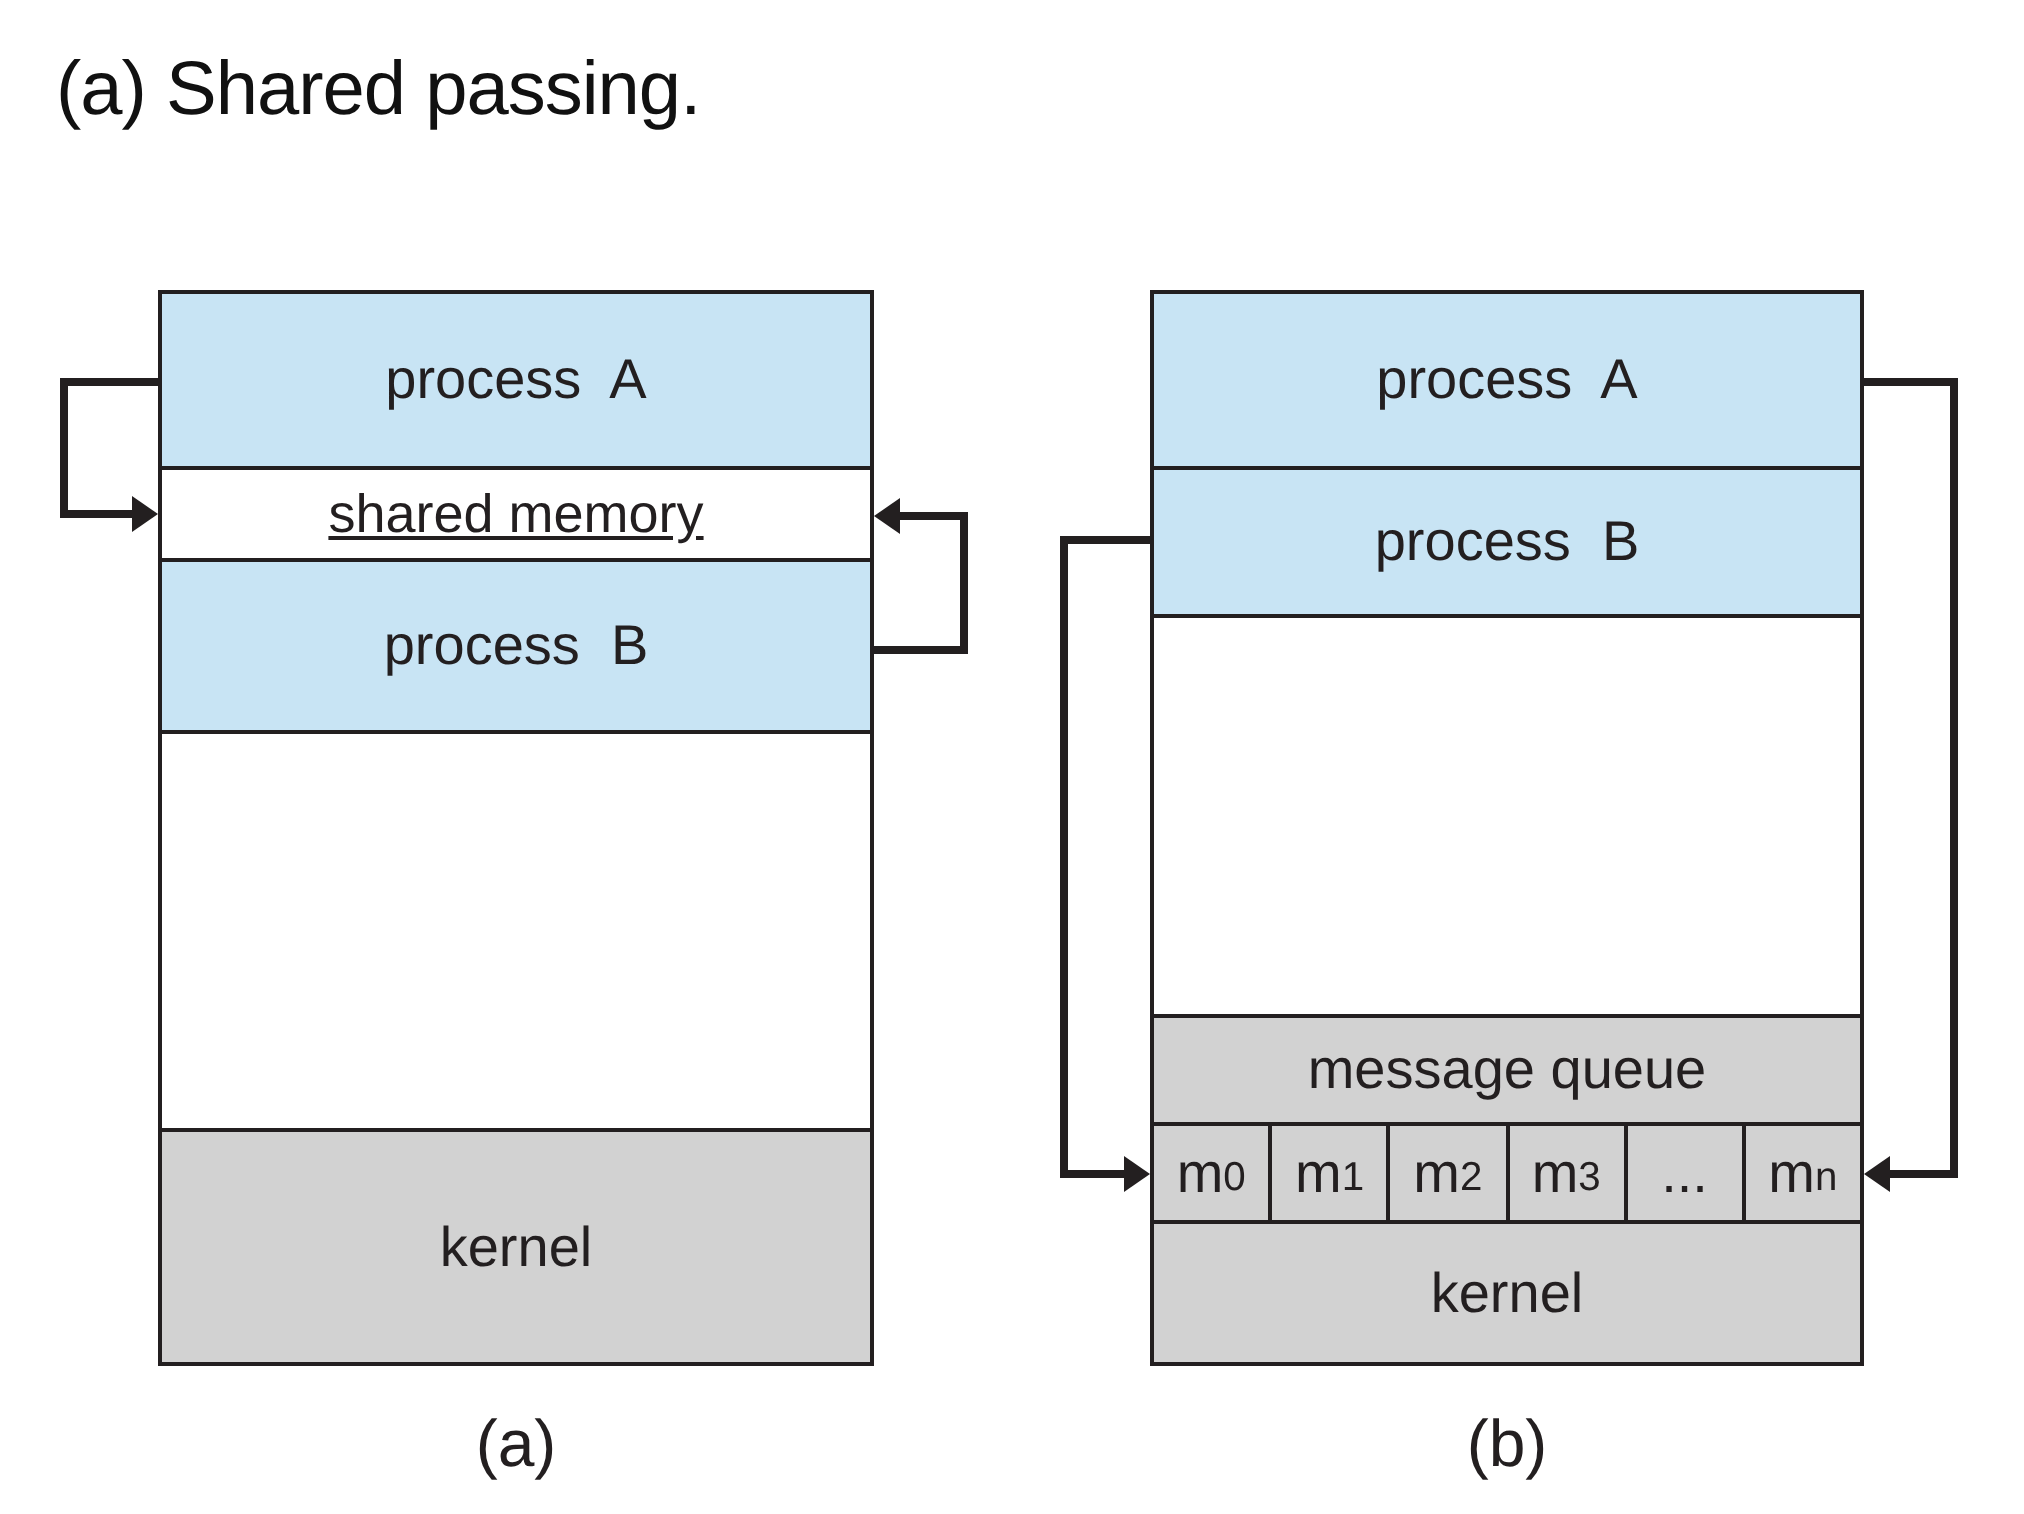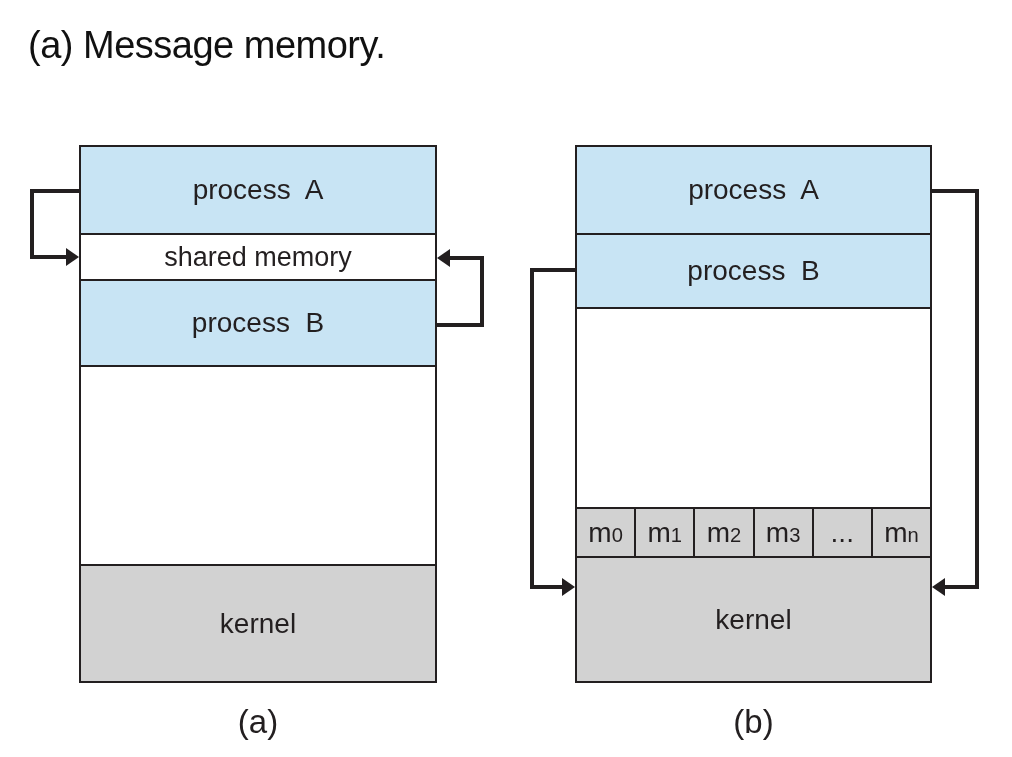--- a/index.html
+++ b/index.html
@@ -52,21 +52,21 @@
   .band.last { border-bottom: none; flex: 1; }
   .band.blue { background: var(--process-fill); }
   .band.gray { background: var(--gray-fill); }
   .band.white { background: var(--bg); }
 
   .blabel {
     white-space: pre;
     font-size: 28px;
     color: var(--line);
   }
-  .blabel.small { font-size: 27px; }
+  .blabel.small { font-size: 27px; text-decoration: underline; }
 
   
   #a-process-a { height: 86px; }
   #a-shared    { height: 44px; }
   #a-process-b { height: 84px; }
   #a-spacer    { height: 197px; }
 
   
   #b-process-a { height: 86px; }
   #b-process-b { height: 72px; }
@@ -137,21 +137,21 @@
   #abr-h1 { left: 932px; top: 189px; width: 47px; height: 4px; }
   #abr-v  { left: 975px; top: 189px; width: 4px;  height: 400px; }
   #abr-h2 { left: 945px; top: 585px; width: 34px; height: 4px; }
   #abr-hd { left: 932px; top: 578px; }
 </style>
 </head>
 <body>
 
 <div id="page">
 
-  <div id="heading-a" class="heading">(a) Message memory.</div>
+  <div id="heading-a" class="heading">(a) Shared passing.</div>
 
   <div id="box-a" class="diagram-box">
     <div id="a-process-a" class="band blue">
       <span class="blabel">process  A</span>
     </div>
     <div id="a-shared" class="band white">
       <span class="blabel small">shared memory</span>
     </div>
     <div id="a-process-b" class="band blue">
       <span class="blabel">process  B</span>
@@ -163,20 +163,23 @@
   </div>
 
   <div id="box-b" class="diagram-box">
     <div id="b-process-a" class="band blue">
       <span class="blabel">process  A</span>
     </div>
     <div id="b-process-b" class="band blue">
       <span class="blabel">process  B</span>
     </div>
     <div id="b-spacer" class="band white"></div>
+    <div id="b-queue" class="band gray">
+      <span class="blabel">message queue</span>
+    </div>
     <div id="b-cells" class="band gray cell-row">
       <div class="qcell">
         <span>m</span>
           <sub>0</sub>
       </div>
       <div class="qcell">
         <span>m</span>
           <sub>1</sub>
       </div>
       <div class="qcell">

